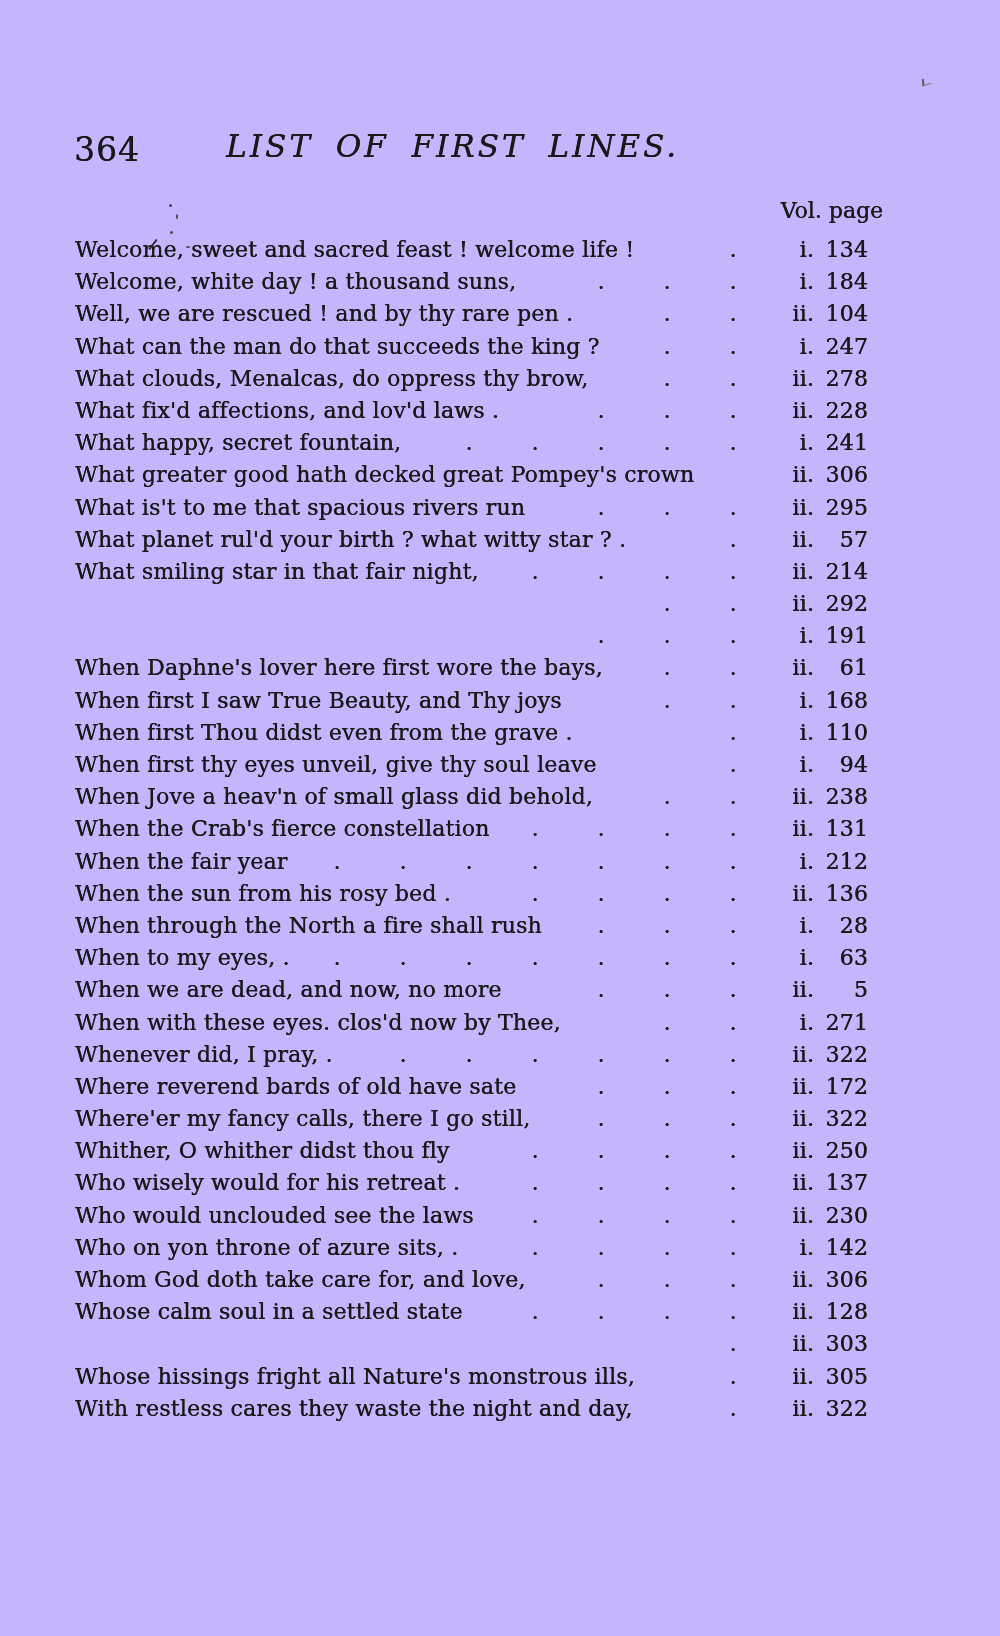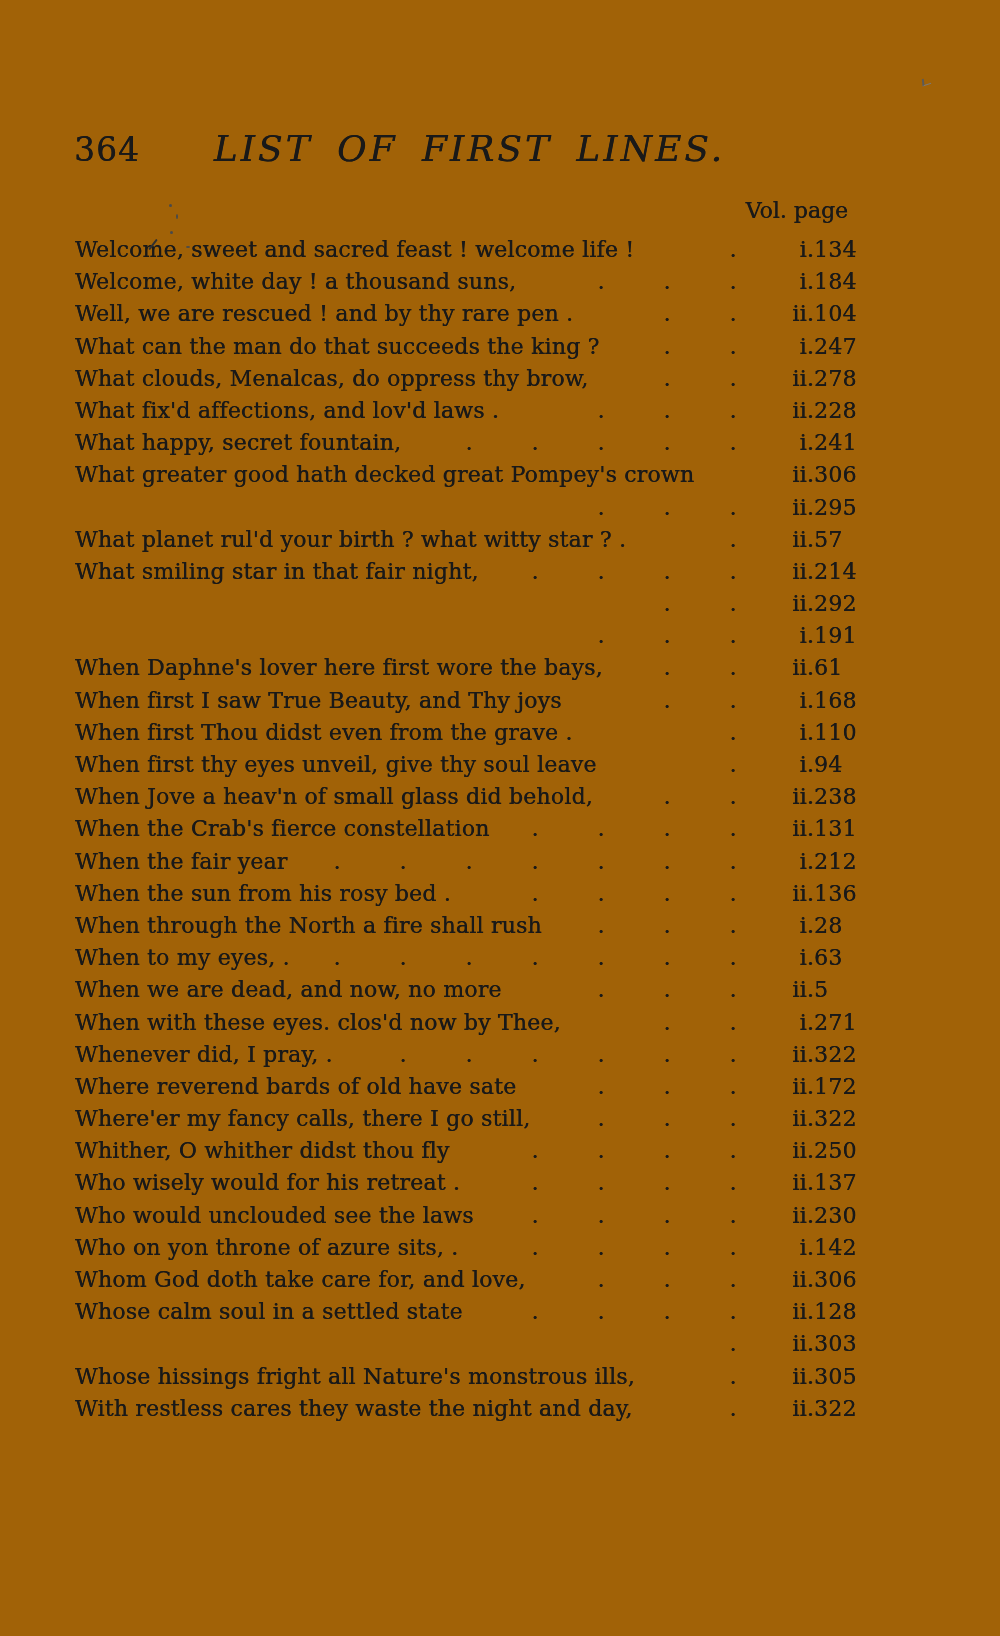--- a/index.html
+++ b/index.html
@@ -4,21 +4,21 @@
 <style>
   html, body {
     margin: 0;
     padding: 0;
     background: #ffffff;
   }
   .page {
     position: relative;
     width: 1000px;
     height: 1636px;
-    background: #a16207;
+    background: #c4b5fd;
     overflow: hidden;
     font-family: "DejaVu Serif", "Liberation Serif", serif;
     color: #191919;
   }
   
   .page .ink {
     text-shadow: 0.35px 0 0 currentColor;
   }
 
   .folio {
@@ -26,30 +26,30 @@
     left: 74px;
     top: 130px;
     font-size: 33px;
     letter-spacing: 1px;
   }
   .title {
     position: absolute;
     left: 180px;
     top: 128px;
     width: 545px;
-    text-align: right;
+    text-align: center;
     font-style: italic;
-    font-size: 36px;
+    font-size: 31px;
     letter-spacing: 3px;
     word-spacing: 10px;
     white-space: nowrap;
   }
   .colhead {
     position: absolute;
-    left: 723px;
+    left: 758px;
     top: 198px;
     width: 125px;
     text-align: right;
     font-size: 22px;
     white-space: nowrap;
   }
 
   .list {
     position: absolute;
     left: 75px;
@@ -80,20 +80,21 @@
     text-align: center;
   }
   .row .vol {
     flex: 0 0 48px;
     width: 48px;
     text-align: right;
   }
   .row .pg {
     flex: 0 0 54px;
     width: 54px;
+    text-align: right;
     font-variant-numeric: oldstyle-nums;
   }
 
   
   .speck {
     position: absolute;
     width: 3px;
     height: 3px;
     background: #4a4a4a;
     border-radius: 50%;
@@ -194,20 +195,21 @@
     <span class="vol">i.</span>
     <span class="pg">241</span>
   </div>
       <div class="row">
     <span class="t">What greater good hath decked great Pompey's crown</span>
     <span class="dots"></span>
     <span class="vol">ii.</span>
     <span class="pg">306</span>
   </div>
       <div class="row">
+    <span class="t">What is't to me that spacious rivers run</span>
     <span class="dots">
           <span class="dot">.</span>
           <span class="dot">.</span>
           <span class="dot">.</span>
         </span>
     <span class="vol">ii.</span>
     <span class="pg">295</span>
   </div>
       <div class="row">
     <span class="t">What planet rul'd your birth ? what witty star ? .</span>

